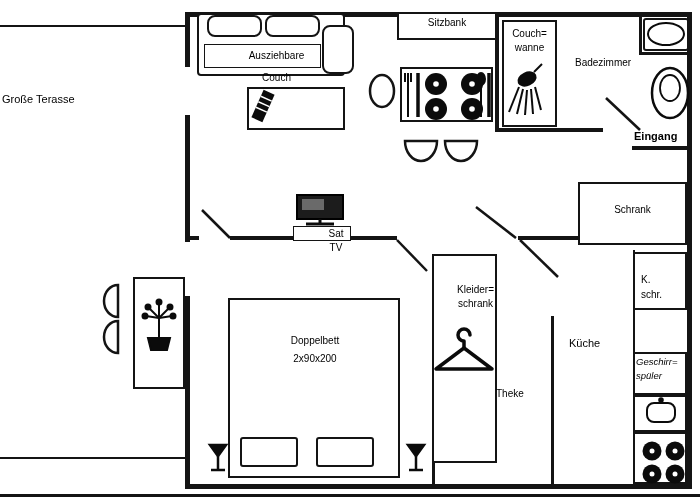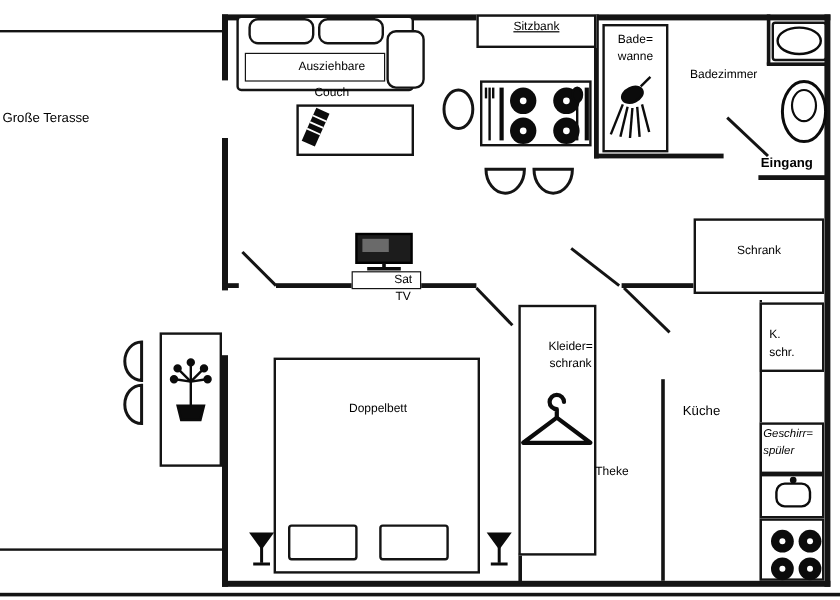--- a/index.html
+++ b/index.html
@@ -184,41 +184,42 @@
         <circle cx="675" cy="451" r="2.5" fill="#fff"></circle>
       <circle cx="652" cy="474" r="2.5" fill="#fff"></circle>
         <circle cx="675" cy="474" r="2.5" fill="#fff"></circle>
     </g>
   </svg>
 
   <div class="lbl" style="left:2px;top:93px;font-size:11px;">Große Terasse</div>
 
   <div class="box b15 lbl ctr" style="left:204px;top:44px;width:117px;height:24px;line-height:22px;">Ausziehbare Couch</div>
 
-  <div class="lbl ctr" style="left:397px;top:16px;width:100px;text-decoration:underline;">Sitzbank</div>
+  <div class="lbl ctr" style="left:397px;top:16px;width:100px;">Sitzbank</div>
 
   <div class="lbl ctr" style="left:502px;top:27px;width:55px;line-height:14px;">
-    <div>Bade=</div>
+    <div>Couch=</div>
     <div>wanne</div>
   </div>
 
   <div class="lbl" style="left:575px;top:56px;">Badezimmer</div>
 
   <div class="lbl" style="left:634px;top:130px;font-weight:bold;font-size:11px;">Eingang</div>
 
   <div class="lbl ctr" style="left:578px;top:203px;width:109px;">Schrank</div>
 
   <div class="box lbl ctr" style="left:293px;top:226px;width:58px;height:15px;line-height:14px;border-width:1px;">Sat TV</div>
 
   <div class="lbl ctr" style="left:432px;top:283px;width:87px;line-height:14px;">
     <div>Kleider=</div>
     <div>schrank</div>
   </div>
 
   <div class="lbl ctr" style="left:240px;top:334px;width:150px;">Doppelbett</div>
+  <div class="lbl ctr" style="left:240px;top:352px;width:150px;">2x90x200</div>
 
   <div class="lbl" style="left:496px;top:387px;">Theke</div>
 
   <div class="lbl" style="left:569px;top:337px;font-size:11px;">Küche</div>
 
   <div class="lbl" style="left:641px;top:272px;line-height:15px;">
     <div>K.</div>
     <div>schr.</div>
   </div>
 

